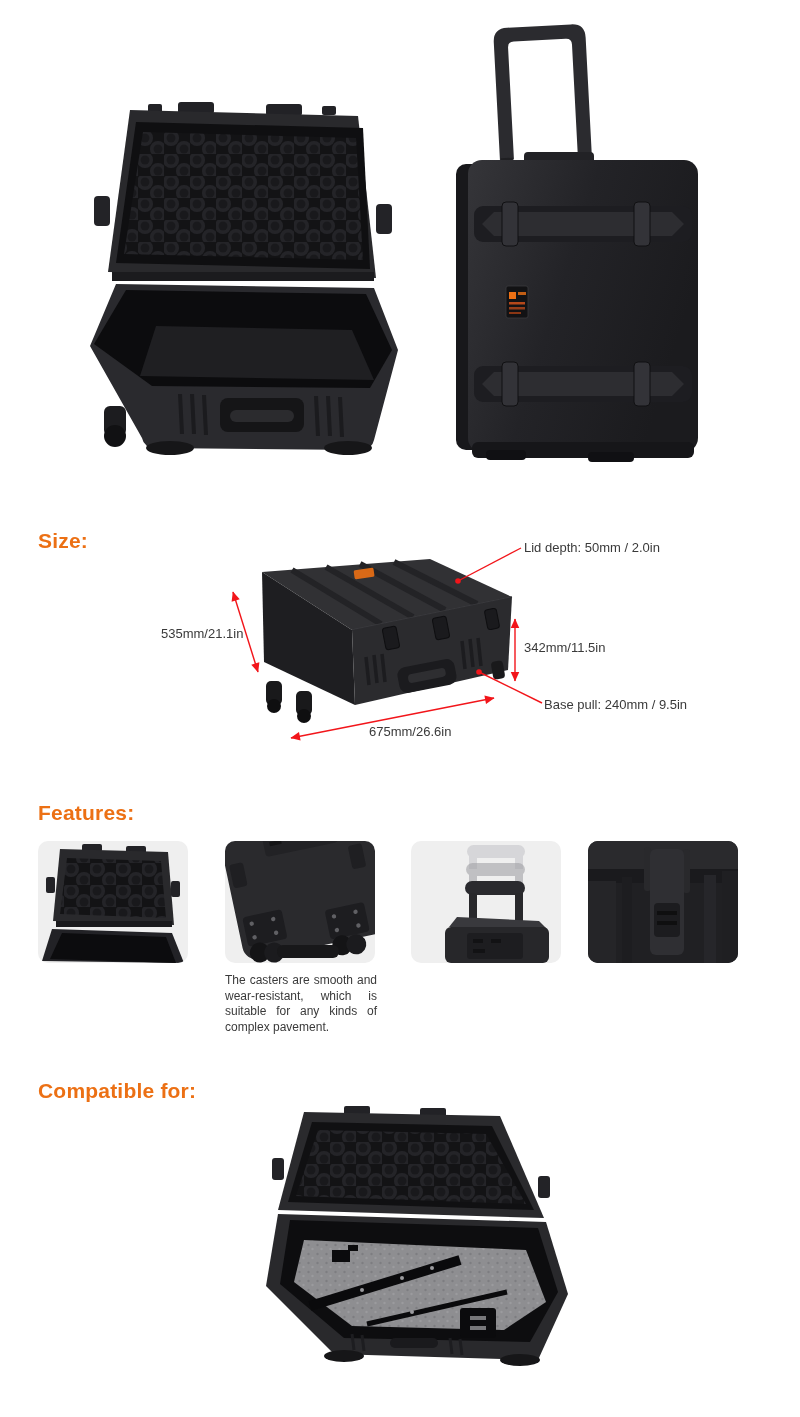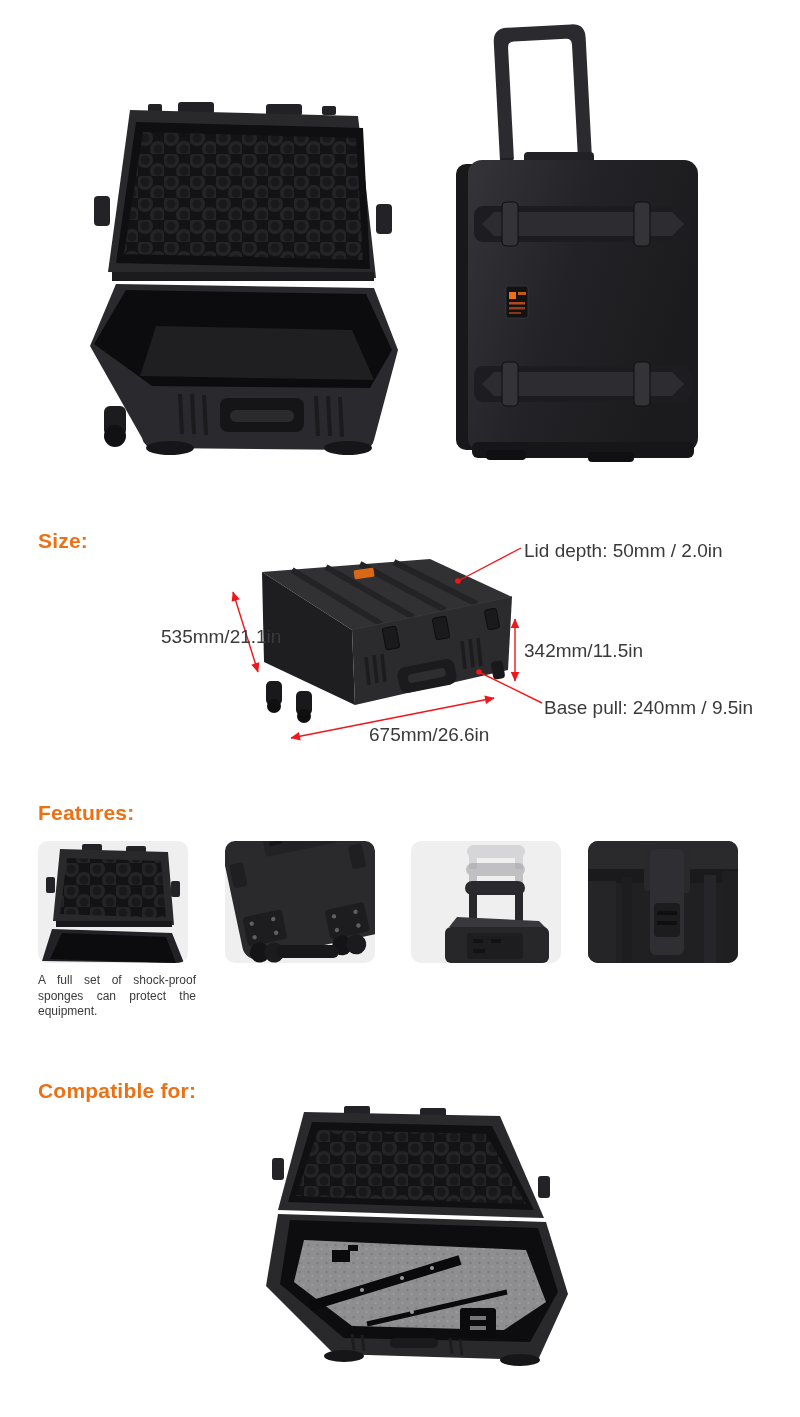--- a/index.html
+++ b/index.html
@@ -4,21 +4,21 @@
 <style>
   *{box-sizing:border-box}
   html,body{margin:0;padding:0;background:#ffffff}
   :root{--accent:#ec7014;--dim:#f2151a;--text:#3a3a3a}
   #canvas{position:relative;width:800px;height:1417px;margin:0 auto;background:#fff;
           font-family:"Liberation Sans","DejaVu Sans",sans-serif;overflow:hidden}
   .heading{position:absolute;left:38px;font-size:21px;font-weight:bold;color:var(--accent);letter-spacing:.2px;margin:0}
   #size-heading{top:529px}
   #features-heading{top:801px}
   #compatible-heading{top:1079px}
-  .dim-label{position:absolute;font-size:19px;color:var(--text);white-space:nowrap}
+  .dim-label{position:absolute;font-size:13px;color:var(--text);white-space:nowrap}
   #lbl-lid{left:524px;top:540px}
   #lbl-depth{left:161px;top:626px}
   #lbl-height{left:524px;top:640px}
   #lbl-base{left:544px;top:697px}
   #lbl-width{left:369px;top:724px}
   .thumb{position:absolute;top:841px;width:150px;height:122px;border-radius:10px;background:#efefef;overflow:hidden}
   #thumb-1{left:38px}#thumb-2{left:225px}#thumb-3{left:411px}#thumb-4{left:588px}
   .cap{position:absolute;top:973px;width:158px;margin:0;font-size:12px;line-height:1.3;color:var(--text);text-align:justify}
   #cap-1{left:38px}#cap-2{left:225px;width:152px}#cap-3{left:411px;width:154px}#cap-4{left:588px;width:176px;letter-spacing:-.1px}
   .abs{position:absolute}
@@ -272,21 +272,21 @@
         <rect x="56" y="6" width="7" height="44" rx="3" fill="#29292c"></rect>
         <rect x="95" y="8" width="7" height="44" rx="3" fill="#29292c"></rect>
         <rect x="62" y="8" width="34" height="106" rx="6" fill="#2f2f33"></rect>
         <rect x="66" y="62" width="26" height="34" rx="4" fill="#1c1c1f"></rect>
         <rect x="69" y="70" width="20" height="4" fill="#0f0f10"></rect>
         <rect x="69" y="80" width="20" height="4" fill="#0f0f10"></rect>
       </g>
     </svg>
   </div>
 
-  <p class="cap" id="cap-1">A full set of shock-proof sponges can protect the equipment.</p>
+  <p class="cap" id="cap-2">The casters are smooth and wear-resistant, which is suitable for any kinds of complex pavement.</p>
 
   <h2 class="heading" id="compatible-heading">Compatible for:</h2>
 
   <svg class="abs" style="left:252px;top:1098px" width="320" height="292" viewBox="0 0 320 292">
     <g>
       <rect x="92" y="8" width="26" height="9" rx="2" fill="#222226"></rect>
         <rect x="168" y="10" width="26" height="9" rx="2" fill="#222226"></rect>
       <polygon points="52,14 248,18 292,120 26,112" fill="#2a2a2d"></polygon>
       <polygon points="60,24 240,28 282,112 36,104" fill="#101012"></polygon>
       <polygon points="66,32 234,36 274,106 44,98" fill="url(#egg)"></polygon>

